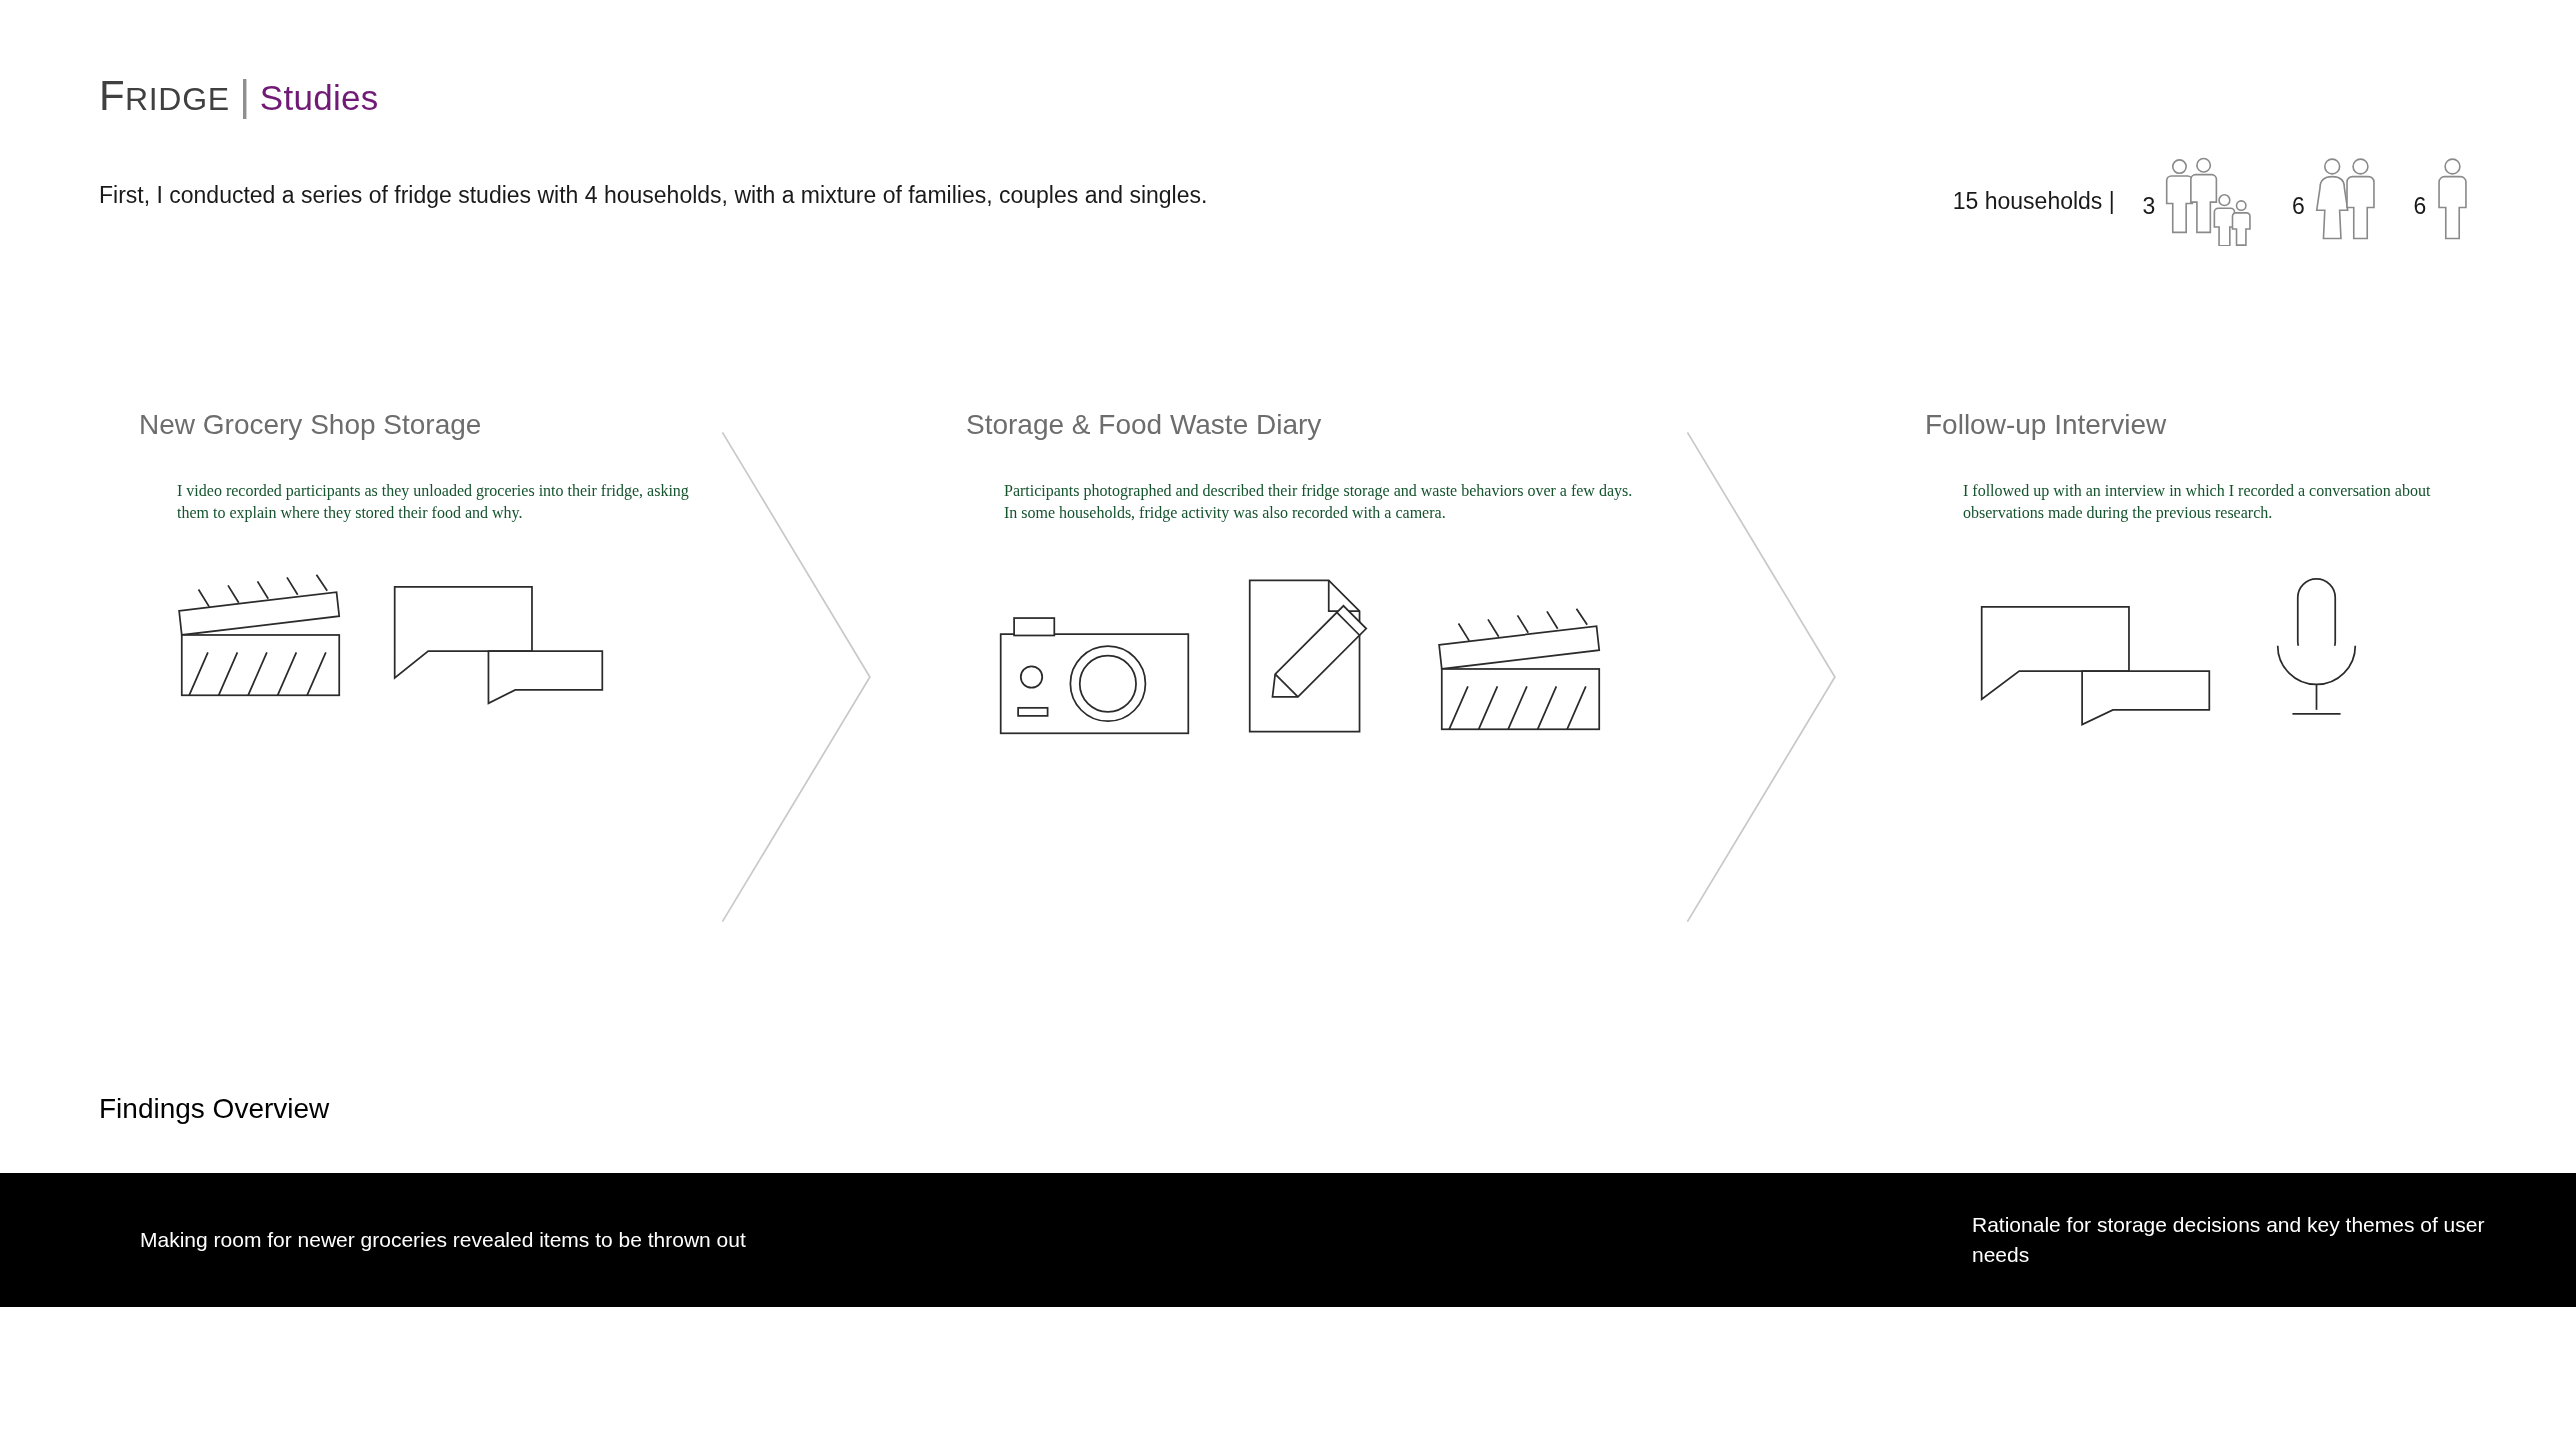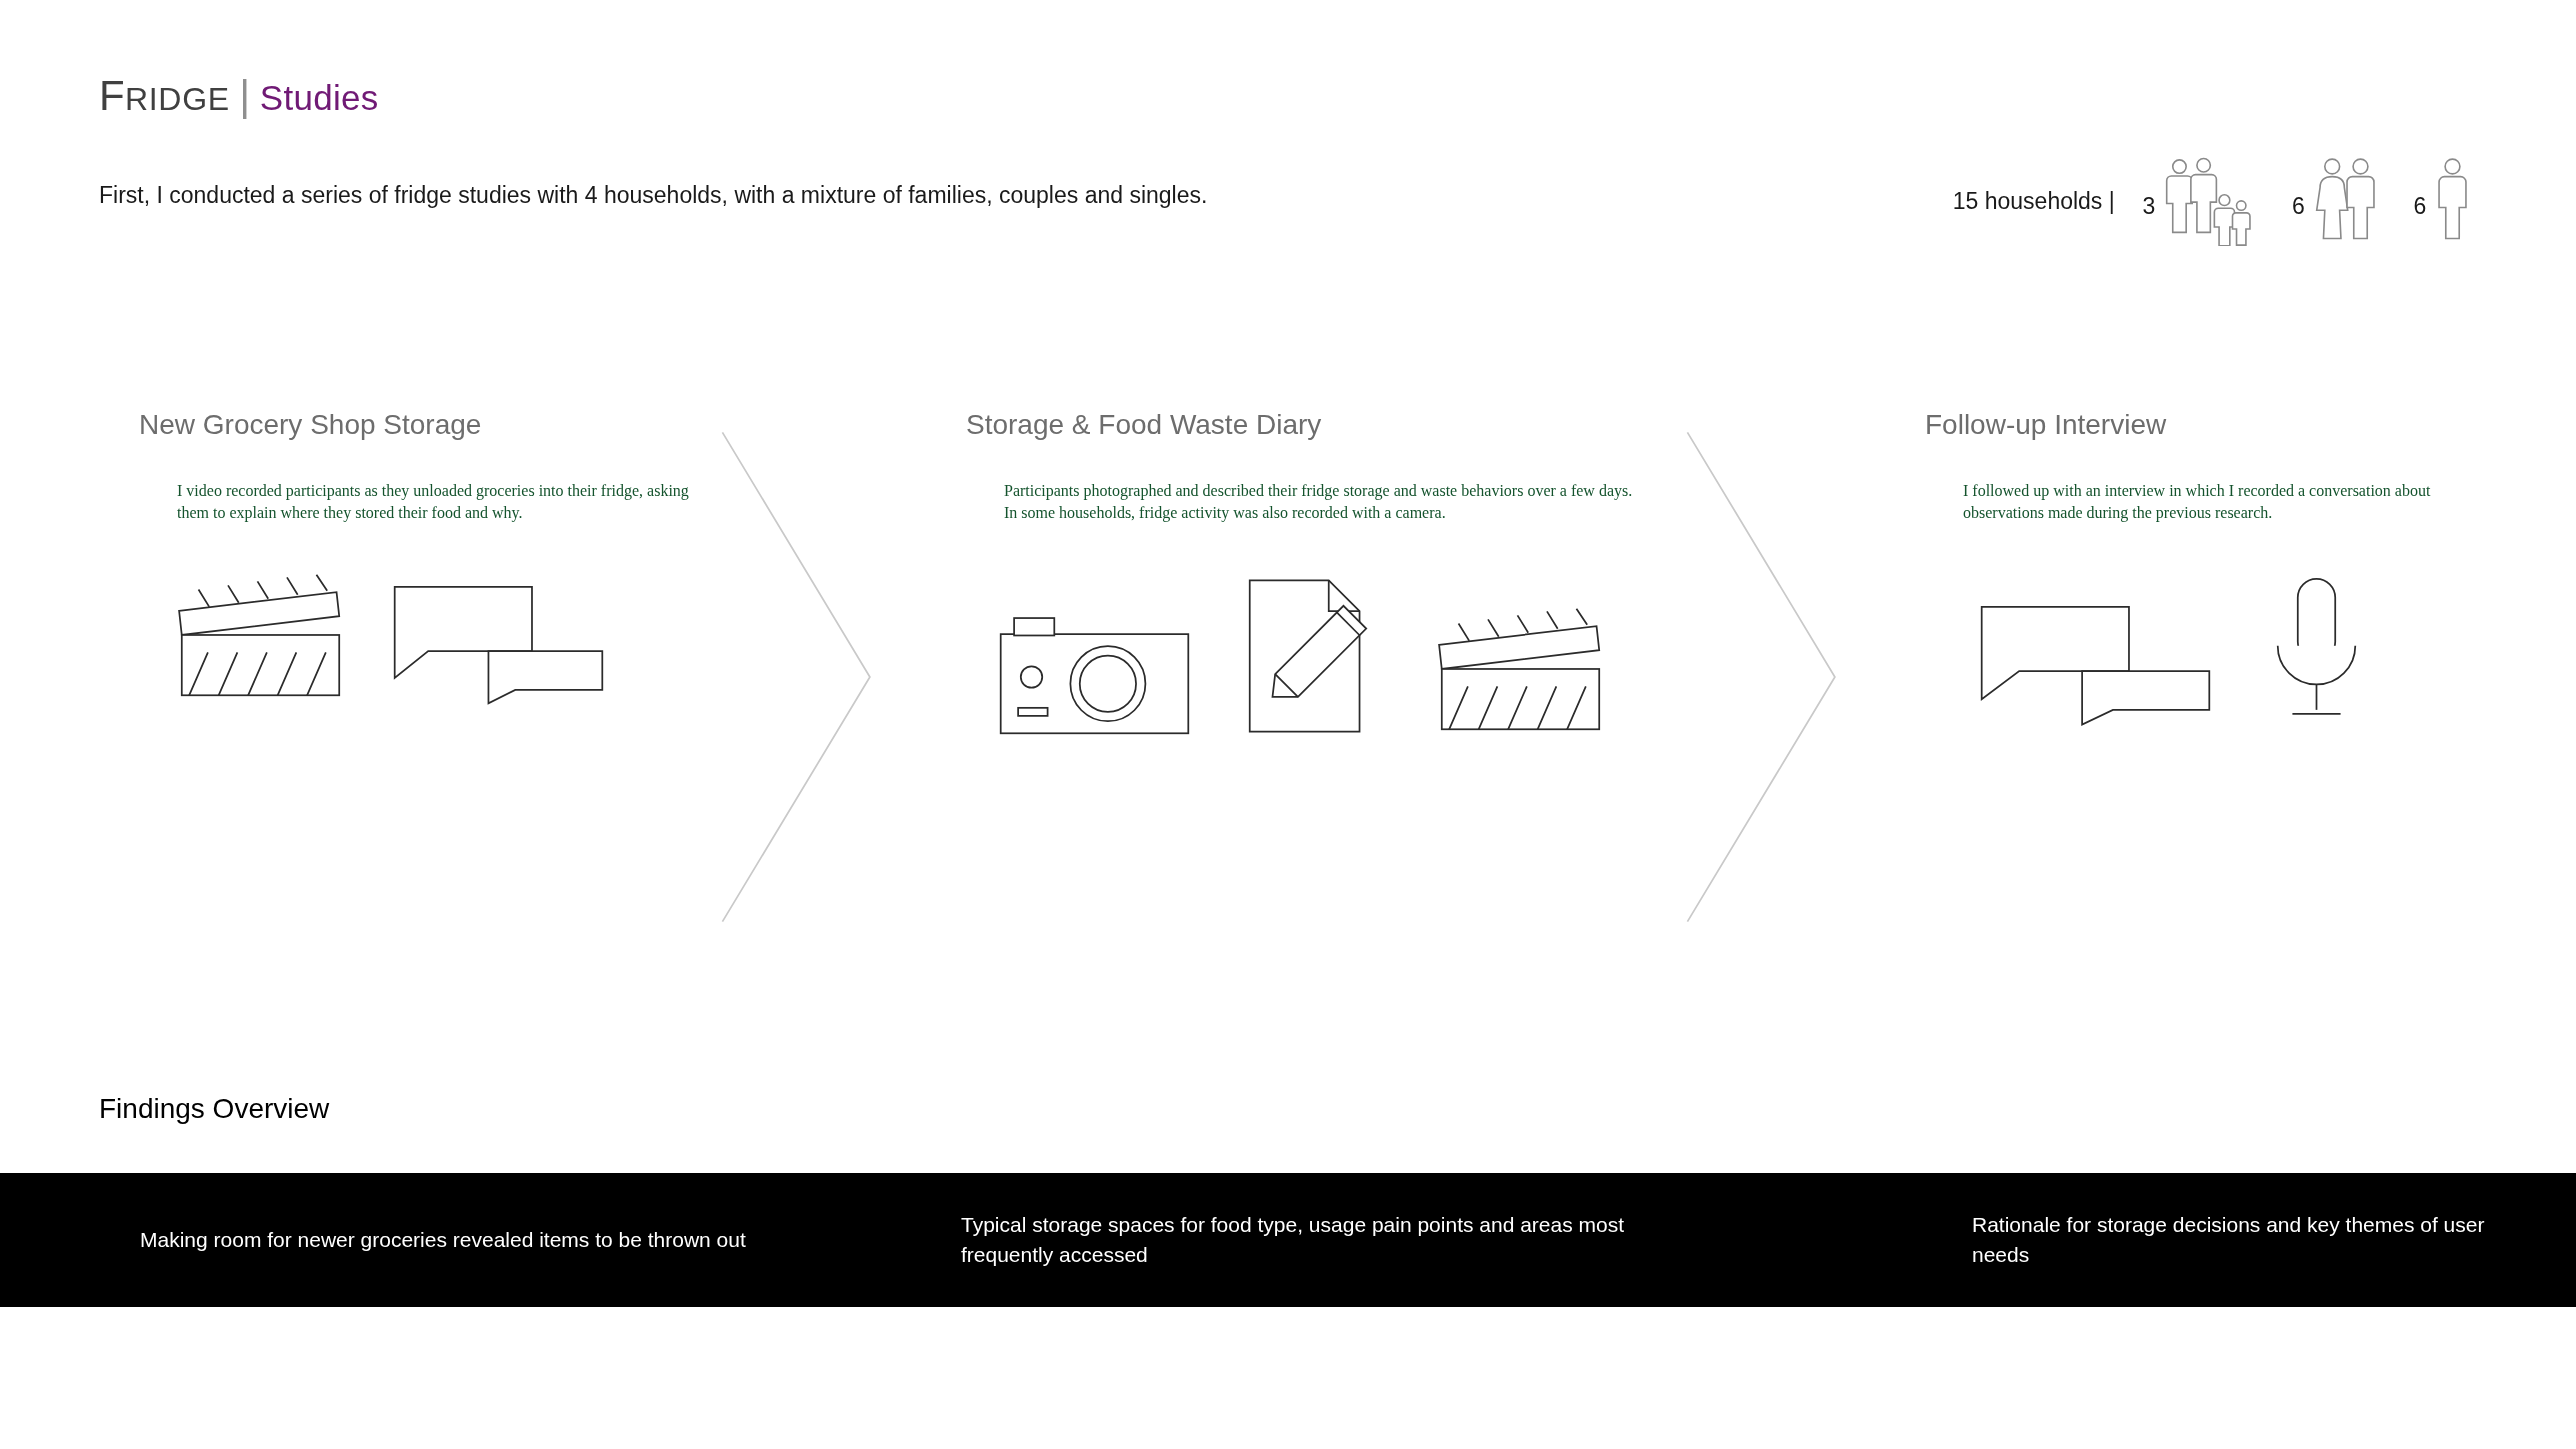--- a/index.html
+++ b/index.html
@@ -266,16 +266,15 @@
       <path d="M22 110 a58 58 0 0 0 116 0" fill="#fff"></path>
       <path d="M80 168 V206"></path>
       <path d="M44 212 H116"></path>
     </svg>
   </div>
 </div>
 
 <div id="findings-heading">Findings Overview</div>
 <div id="findings-band">
   <div class="finding" id="finding-0">Making room for newer groceries revealed items to be thrown out</div>
-  <div class="finding" id="finding-1">Typical storage spaces for food type, usage pain points and areas most frequently accessed</div>
   <div class="finding" id="finding-2">Rationale for storage decisions and key themes of user needs</div>
 </div>
 
 
 </body></html>

